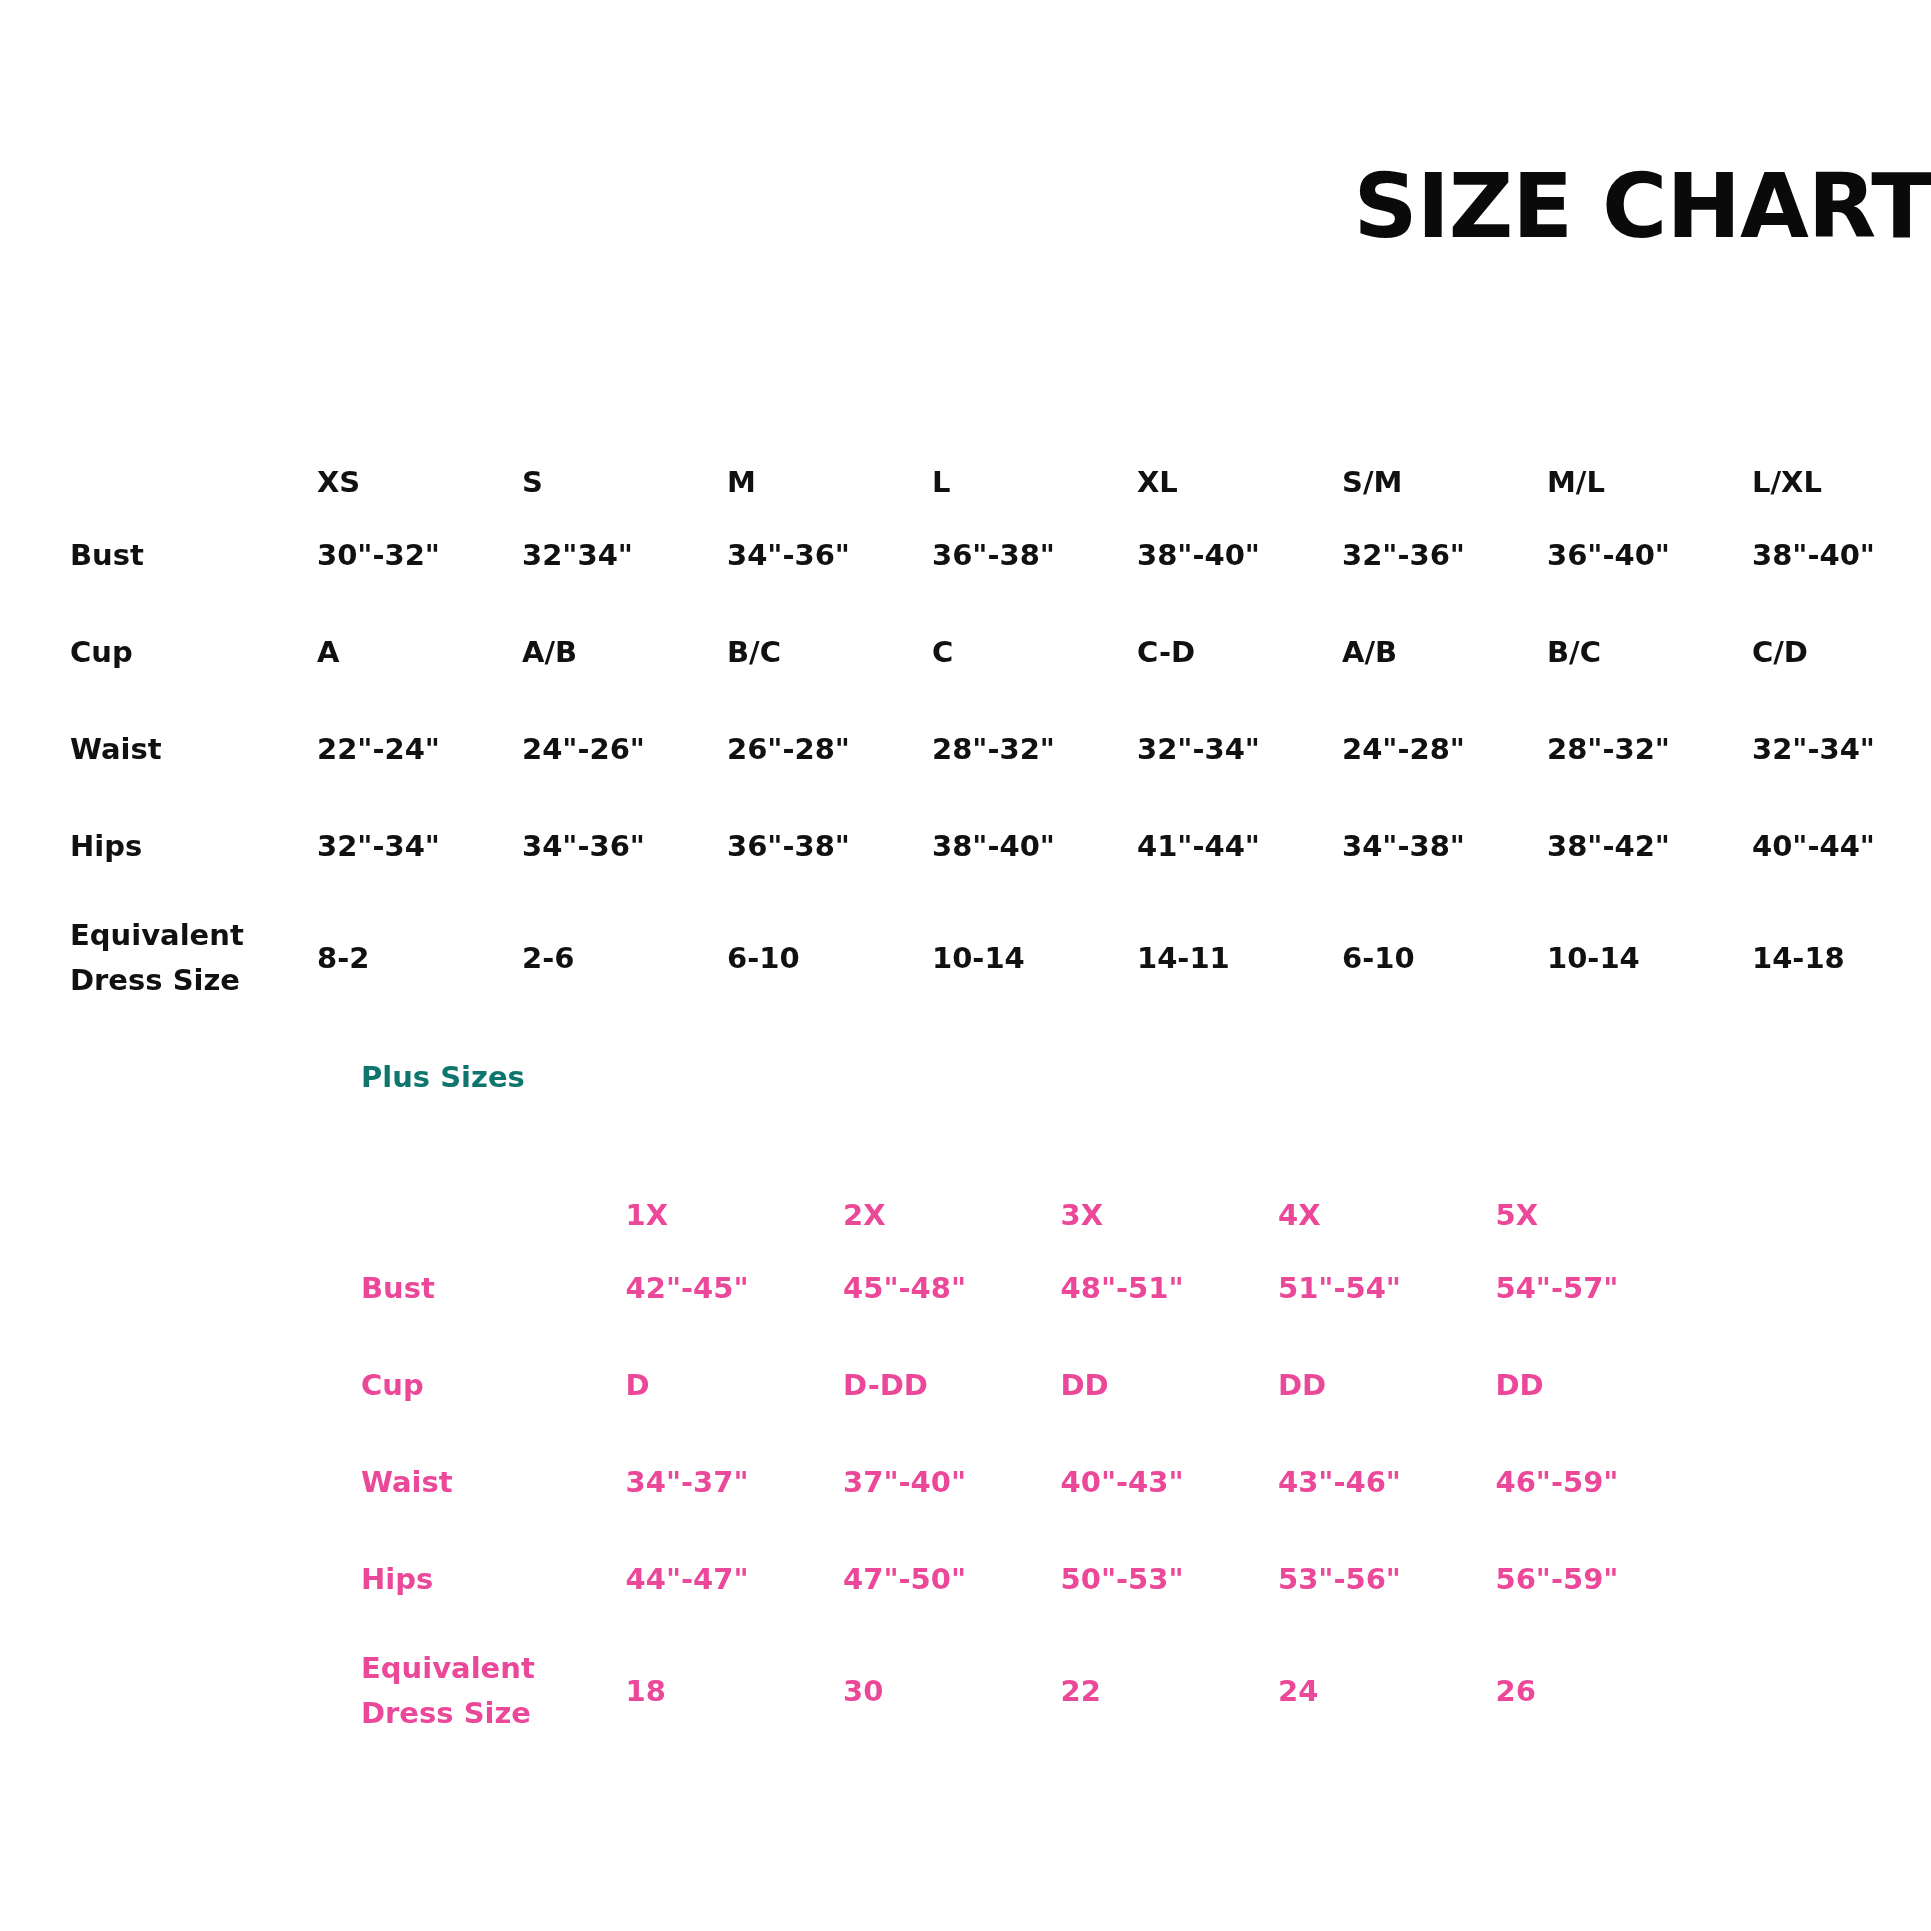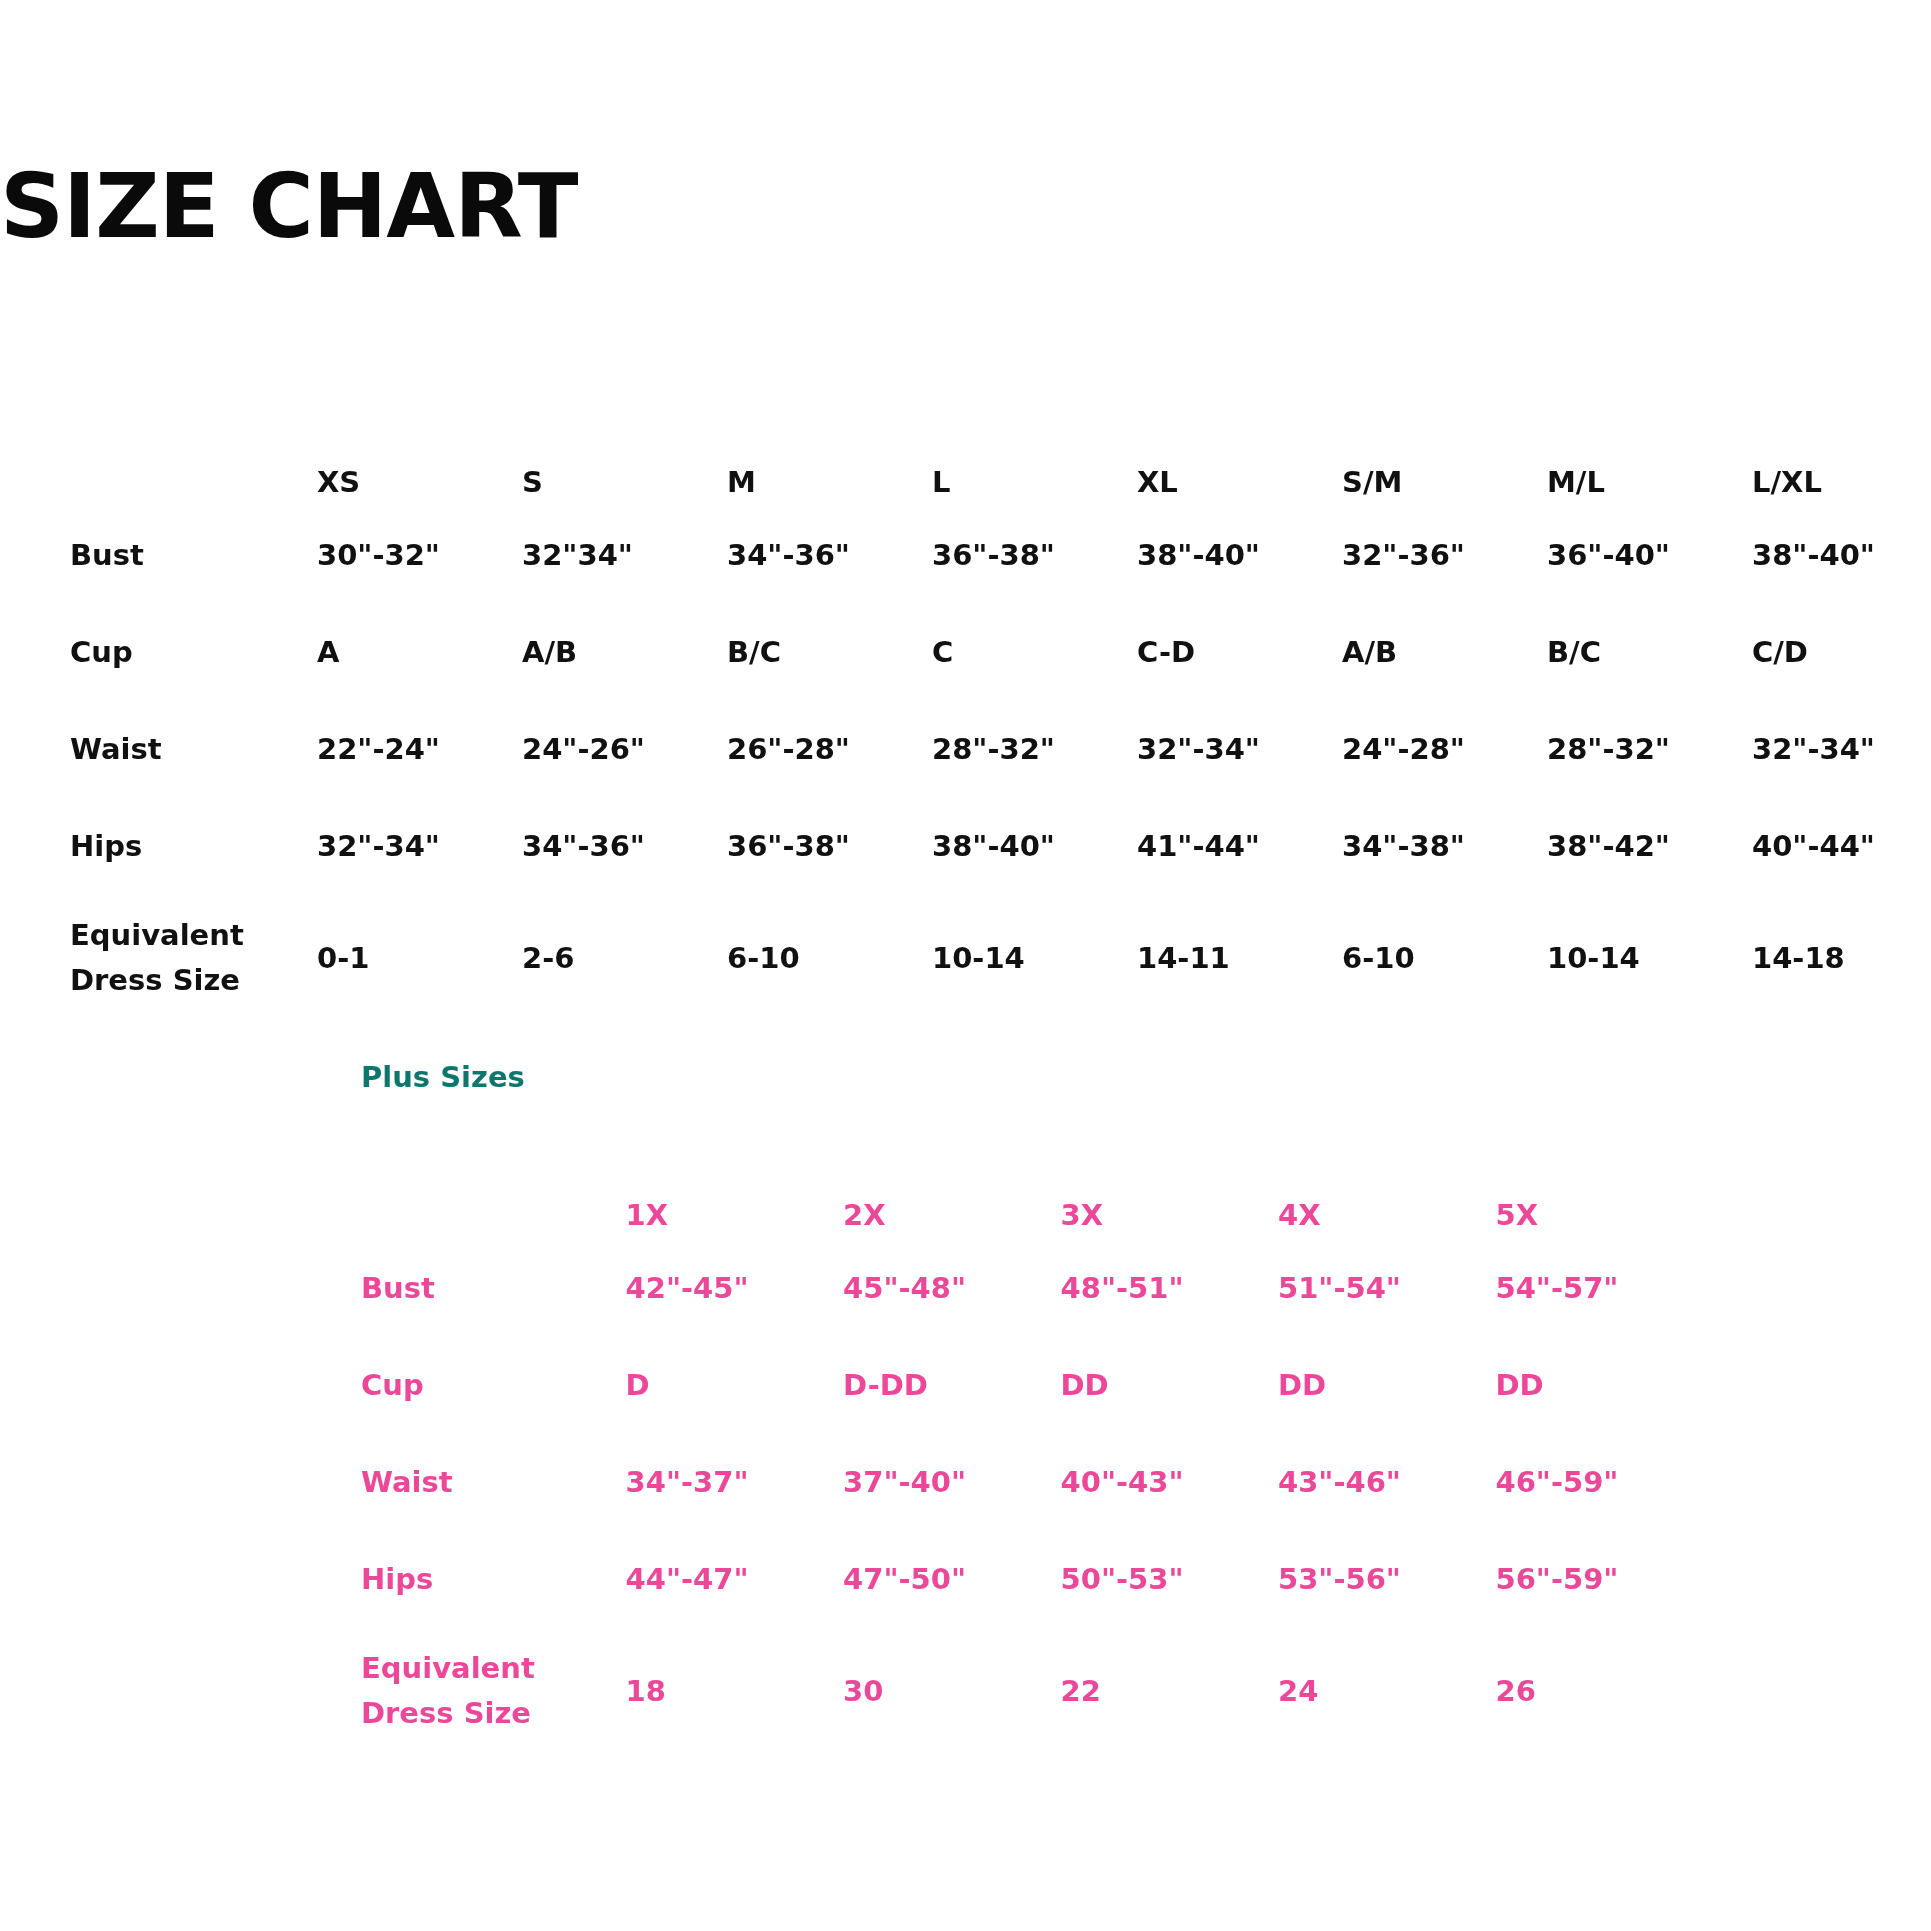--- a/index.html
+++ b/index.html
@@ -14,21 +14,21 @@
     color: #111111;
     overflow: hidden;
   }
   .page {
     position: relative;
     width: 1931px;
     height: 1931px;
     box-sizing: border-box;
   }
   .title {
-    text-align: left;
+    text-align: right;
     font-family: "DejaVu Sans", "Liberation Sans", sans-serif;
     font-weight: 900;
     font-size: 89px;
     letter-spacing: -1px;
     color: #0a0a0a;
     padding-top: 162px;
     line-height: 1;
   }
 
   
@@ -177,21 +177,21 @@
         <td>41"-44"</td>
         <td>34"-38"</td>
         <td>38"-42"</td>
         <td>40"-44"</td>
       </tr>
       <tr class="tall">
         <th class="rowlabel">
           <span class="l2">Equivalent</span>
           <span class="l2">Dress Size</span>
         </th>
-        <td>0-1</td>
+        <td>8-2</td>
         <td>2-6</td>
         <td>6-10</td>
         <td>10-14</td>
         <td>14-11</td>
         <td>6-10</td>
         <td>10-14</td>
         <td>14-18</td>
       </tr>
     </tbody>
   </table>

